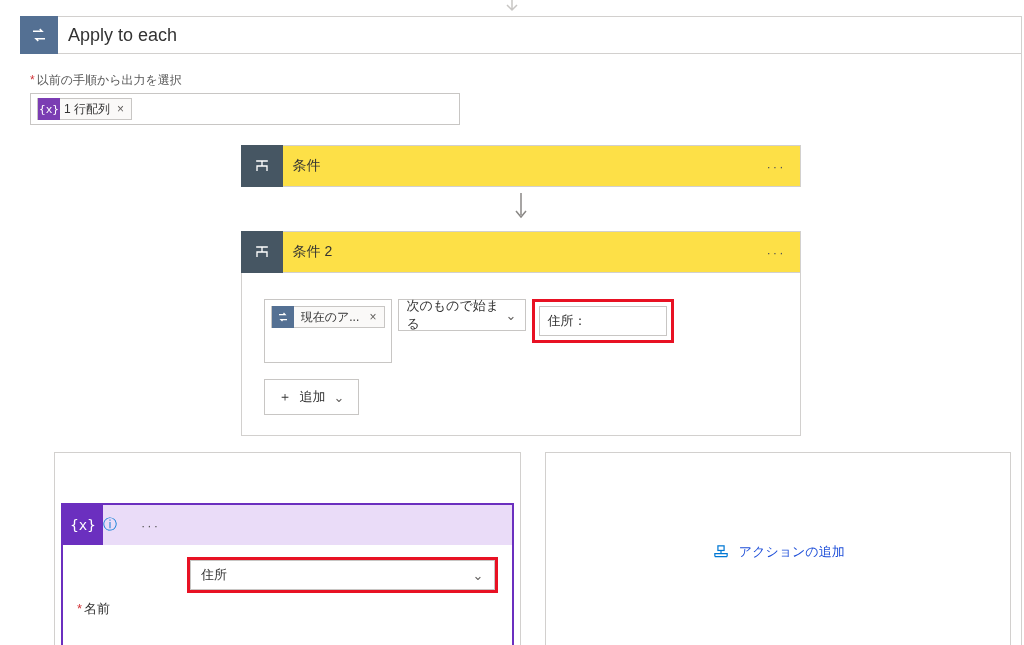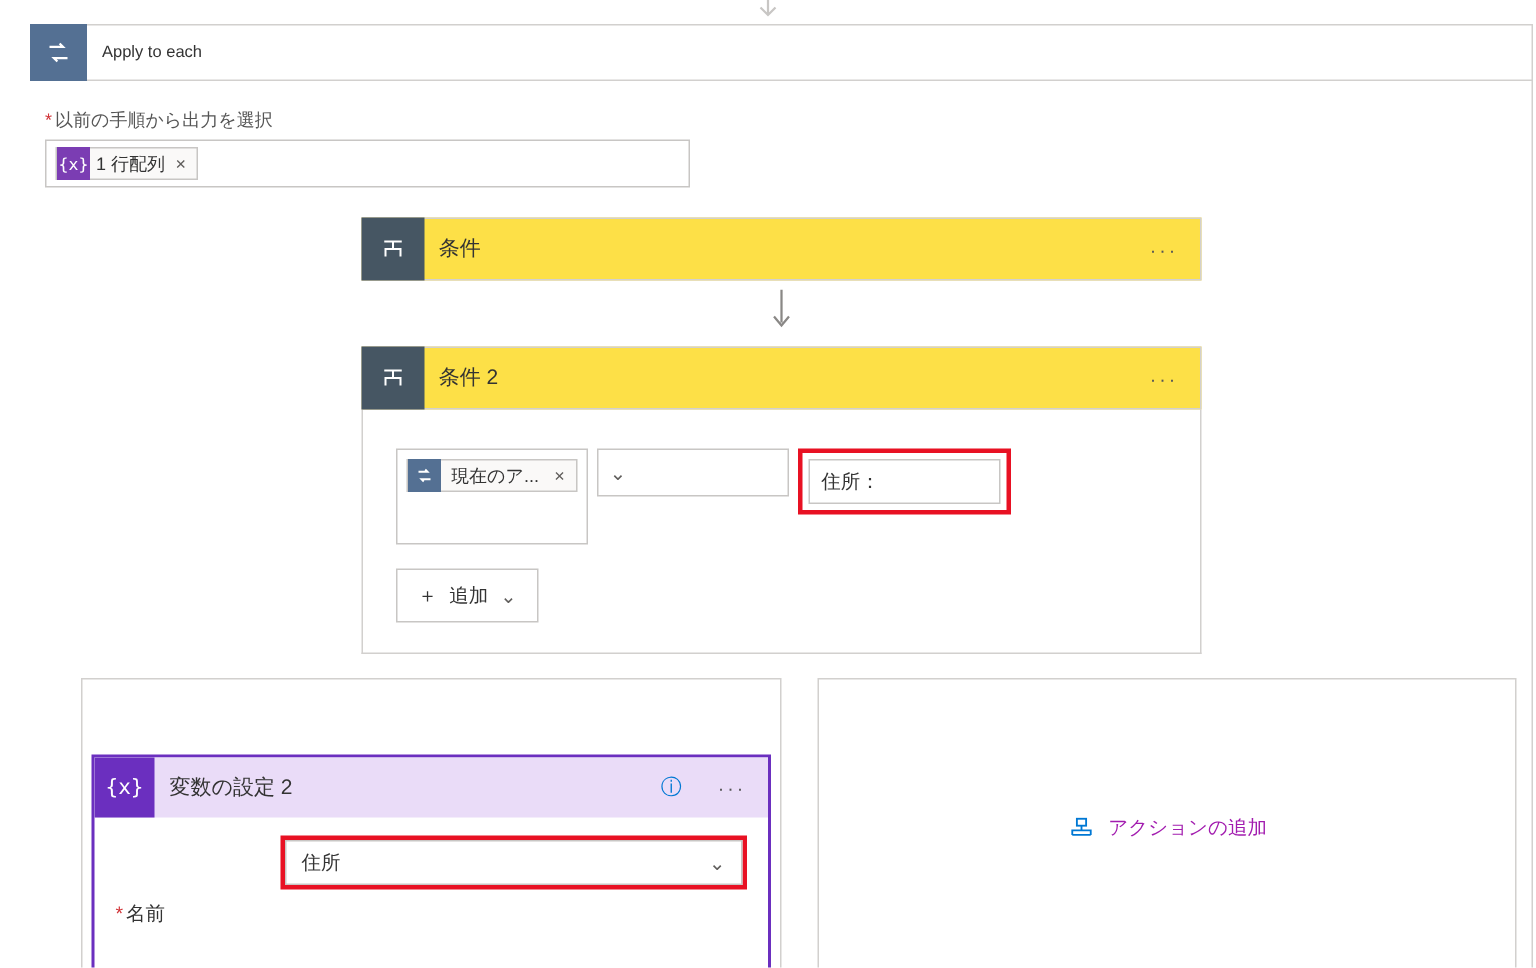--- a/index.html
+++ b/index.html
@@ -16,21 +16,21 @@
   .ate-card { position: absolute; top: 16px; left: 20px; right: 2px; }
   .ate-header {
     display: flex; align-items: center; height: 38px;
     border: 1px solid #d2d0ce; background: #fff;
   }
   .ate-icon {
     width: 38px; height: 38px; background: #547093;
     display: flex; align-items: center; justify-content: center;
     color: #fff; margin: -1px 10px -1px -1px;
   }
-  .ate-title { font-size: 11px; color: #333; }
+  .ate-title { font-size: 18px; color: #333; }
 
   
   .ate-body {
     border-right: 1px solid #d2d0ce;
     padding: 18px 10px 20px 10px;
     min-height: 560px;
   }
   .field-label { font-size: 12px; color: #555; }
   .req { color: #d13438; margin-right: 2px; }
 
@@ -150,21 +150,21 @@
 
   .name-wrap { border: 3px solid #e81123; }
   .name-select {
     border: 1px solid #c8c6c4; height: 30px;
     display: flex; align-items: center; justify-content: space-between;
     padding: 0 10px; font-size: 13px;
   }
 
   .add-action-link {
     display: flex; align-items: center; justify-content: center;
-    gap: 8px; color: #a21caf; font-size: 13px; cursor: pointer;
+    gap: 8px; color: #1d4ed8; font-size: 13px; cursor: pointer;
     margin-top: 60px;
   }
   .add-action-icon {
     width: 20px; height: 16px;
     display: inline-flex; align-items: center; justify-content: center;
     color: #0078d4;
   }
 </style>
 </head>
 <body>
@@ -236,20 +236,21 @@
                 <span class="t-icon loop">
                   <svg width="12" height="12" viewBox="0 0 24 24" fill="none" stroke="#fff" stroke-width="2.5">
                       <path d="M4 7h12l-3-3M20 17H8l3 3"></path>
                     </svg>
                 </span>
                 <span class="t-label">現在のア...</span>
                 <span class="x">×</span>
               </span>
             </div>
             <div class="op-select">
+              <span>次のもので始まる</span>
               <span class="chev">⌄</span>
             </div>
             <div class="val-wrap">
               <div class="val-input">
                 <span>住所：</span>
               </div>
             </div>
           </div>
           <div class="add-row">
             <div class="add-btn">
@@ -261,21 +262,20 @@
         </div>
       </div>
 
       <div class="branches">
 
         <div class="branch yes">
           <div class="branch-body">
             <div class="var-card">
               <div class="var-header">
                 <div class="var-icon">{x}</div>
-                <div class="var-title">変数の設定 2</div>
                 <div class="help">ⓘ</div>
                 <div class="dots">···</div>
               </div>
               <div class="var-body">
                 <div class="var-row">
                   <div class="lbl"><span class="req">*</span><span>名前</span></div>
                   <div class="ctl">
                     <div class="name-wrap">
                       <div class="name-select">
                         <span>住所</span>

